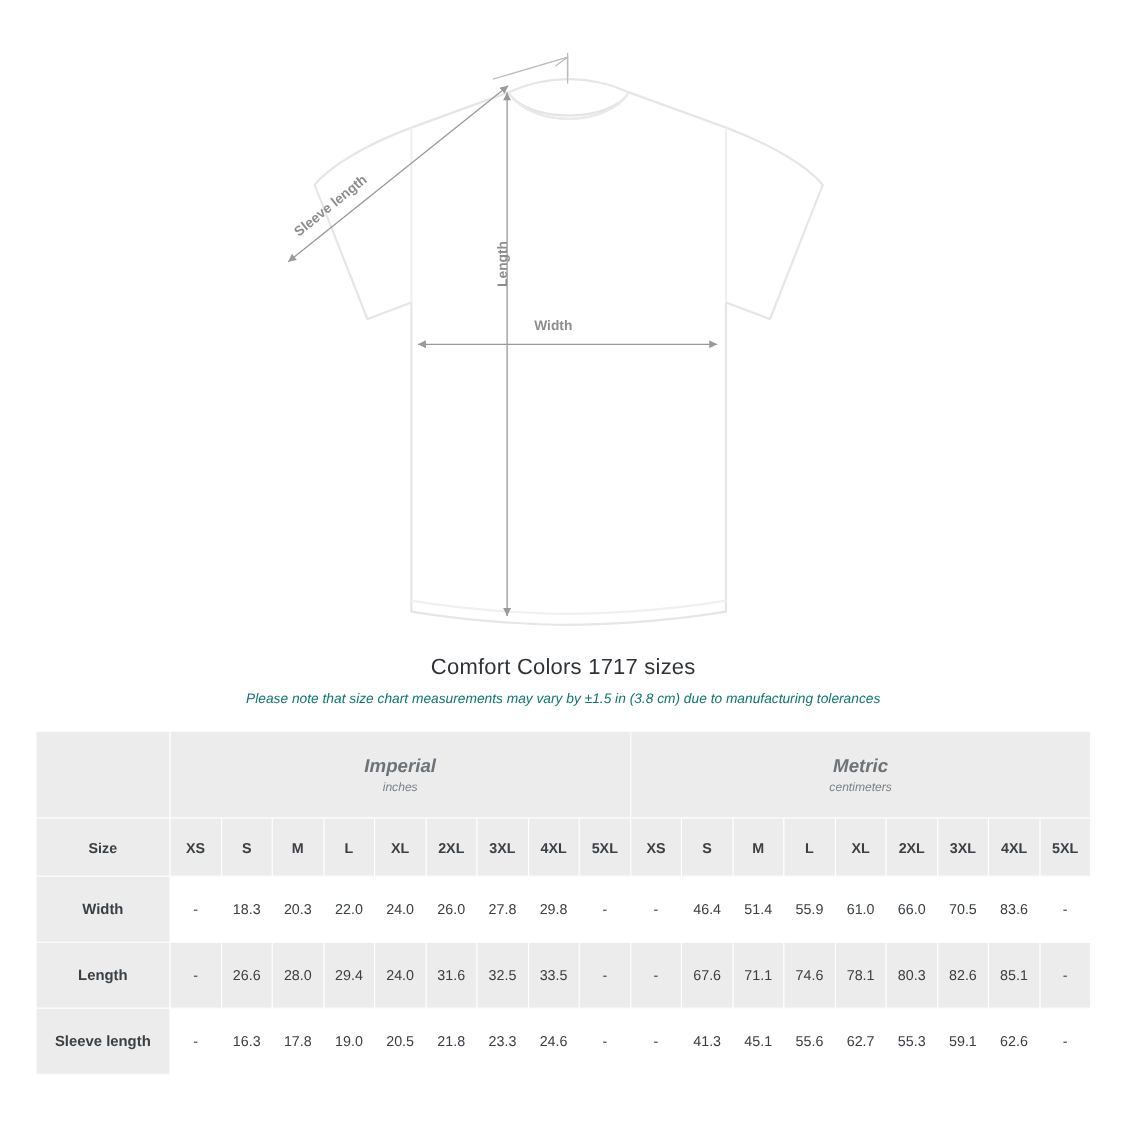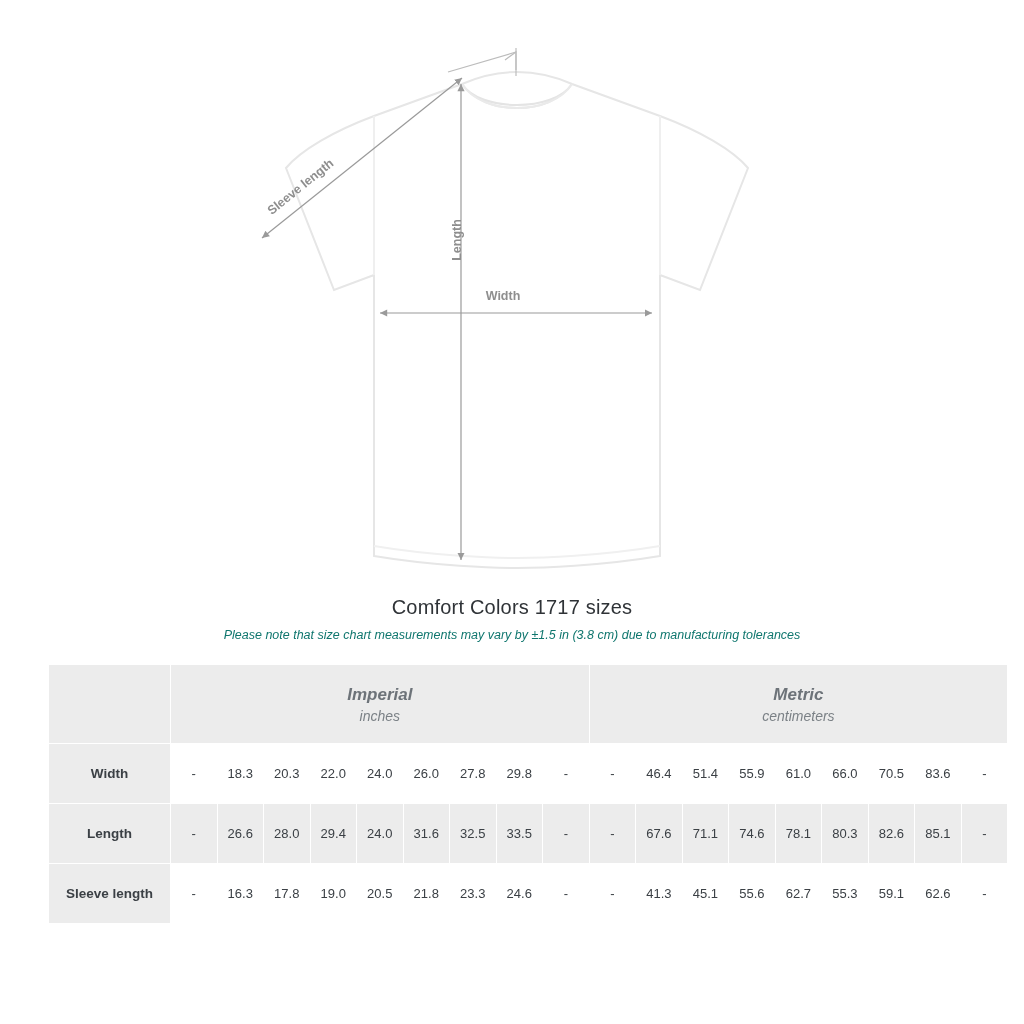--- a/index.html
+++ b/index.html
@@ -45,21 +45,21 @@
   .chart-note {
     font-size: 12.5px;
     font-style: italic;
     color: #0f766e;
     margin-top: 9px;
   }
 
   
   .table-wrap {
     margin-top: 22px;
-    padding: 0 48px;
+    padding: 0 32px;
   }
   table.size-table {
     width: 960px;
     border-collapse: collapse;
     table-layout: fixed;
   }
   table.size-table td, table.size-table th {
     border: 1px solid #ffffff;
     text-align: center;
     font-size: 13px;
@@ -72,21 +72,21 @@
     vertical-align: middle;
   }
   .band-title {
     font-size: 17px;
     font-style: italic;
     font-weight: bold;
     color: #6d7379;
     line-height: 1.25;
   }
   .band-sub {
-    font-size: 14px;
+    font-size: 11px;
     font-style: italic;
     color: #7b8186;
     margin-top: 3px;
     font-weight: normal;
   }
   .head-row td {
     background: #ececec;
     height: 52px;
     font-weight: bold;
     font-size: 13px;
@@ -209,20 +209,41 @@
           <td colspan="9">
             <div class="band-title">Imperial</div>
             <div class="band-sub">inches</div>
           </td>
           <td colspan="9">
             <div class="band-title">Metric</div>
             <div class="band-sub">centimeters</div>
           </td>
         </tr>
 
+        <tr class="head-row">
+          <td class="rowlabel">Size</td>
+          <td>XS</td>
+          <td>S</td>
+          <td>M</td>
+          <td>L</td>
+          <td>XL</td>
+          <td>2XL</td>
+          <td>3XL</td>
+          <td>4XL</td>
+          <td>5XL</td>
+          <td>XS</td>
+          <td>S</td>
+          <td>M</td>
+          <td>L</td>
+          <td>XL</td>
+          <td>2XL</td>
+          <td>3XL</td>
+          <td>4XL</td>
+          <td>5XL</td>
+        </tr>
 
         <tr class="data-row odd">
           <td class="rowlabel">Width</td>
           <td class="val">-</td>
           <td class="val">18.3</td>
           <td class="val">20.3</td>
           <td class="val">22.0</td>
           <td class="val">24.0</td>
           <td class="val">26.0</td>
           <td class="val">27.8</td>

